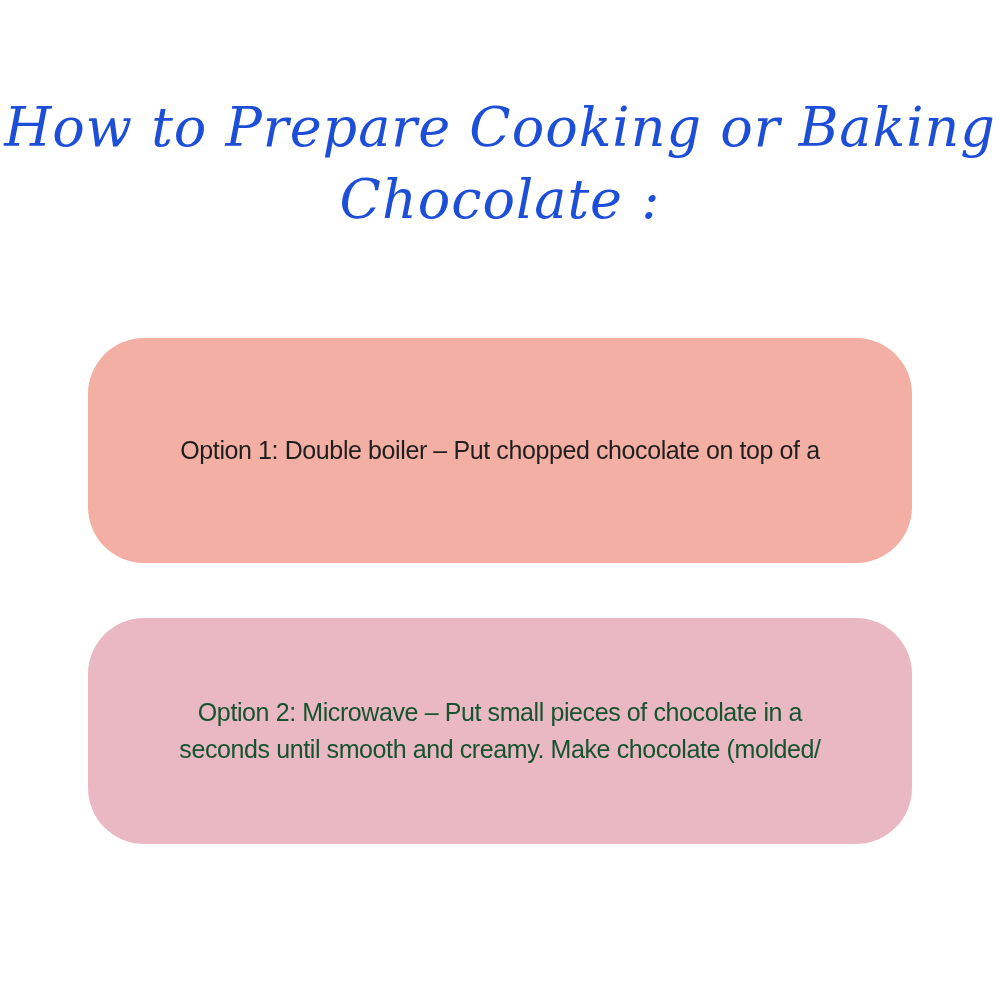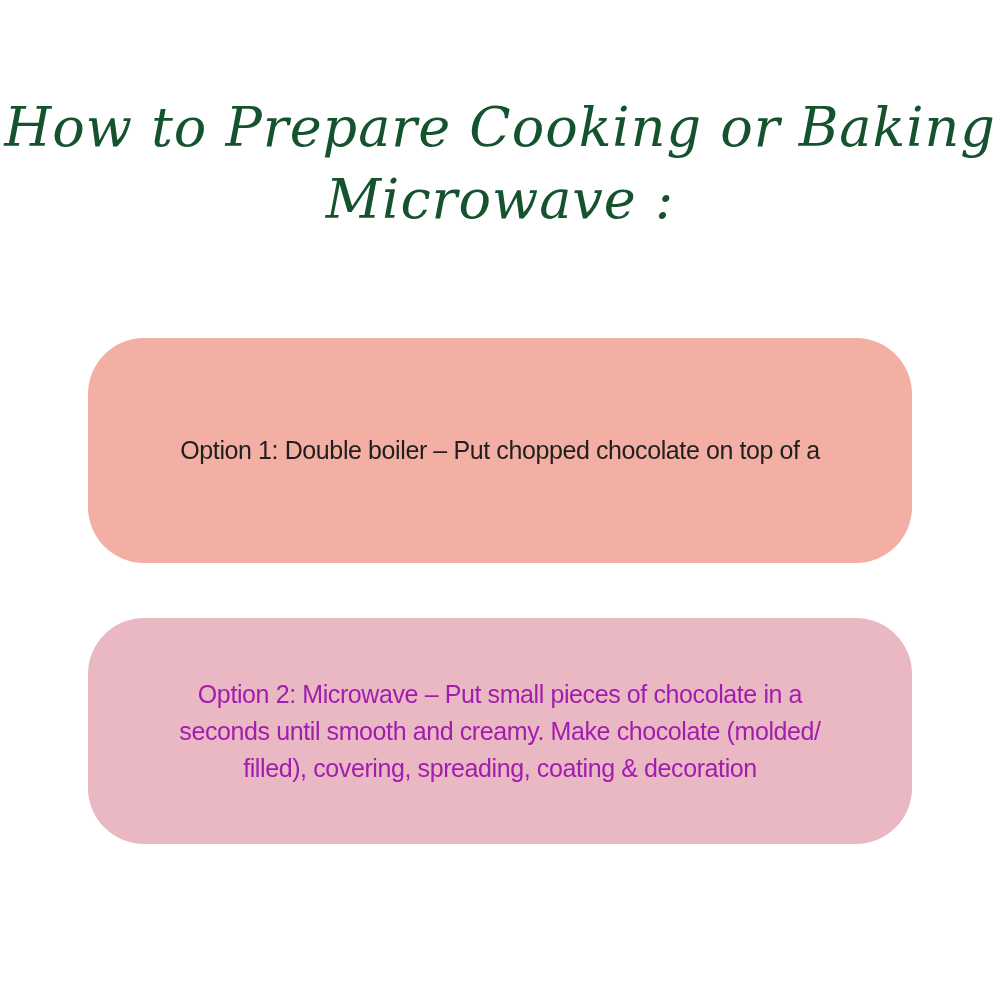--- a/index.html
+++ b/index.html
@@ -60,30 +60,29 @@
     font-weight: 400;
   }
   .card-text .text-line {
     display: block;
     white-space: nowrap;
   }
 </style>
 </head>
 <body style="background-color: rgb(255, 255, 255);">
 
-<h1 class="title" style="color: #14532d; font-style: italic;">
+<h1 class="title" style="color: #1d4ed8; font-style: italic;">
   <span class="title-line">How to Prepare Cooking or Baking</span>
-  <span class="title-line">Microwave :</span>
+  <span class="title-line">Chocolate :</span>
 </h1>
 
 <div class="card card-1" style="background-color: rgb(243, 175, 163); color: rgb(31, 31, 31);">
   <p class="card-text">
     <span class="text-line">Option 1: Double boiler – Put chopped chocolate on top of a</span>
   </p>
 </div>
 
-<div class="card card-2" style="background-color: rgb(234, 184, 195); color: #a21caf;">
+<div class="card card-2" style="background-color: rgb(234, 184, 195); color: #14532d;">
   <p class="card-text">
     <span class="text-line">Option 2: Microwave – Put small pieces of chocolate in a</span>
     <span class="text-line">seconds until smooth and creamy. Make chocolate (molded/</span>
-    <span class="text-line">filled), covering, spreading, coating &amp; decoration</span>
   </p>
 </div>
 
 </body></html>

